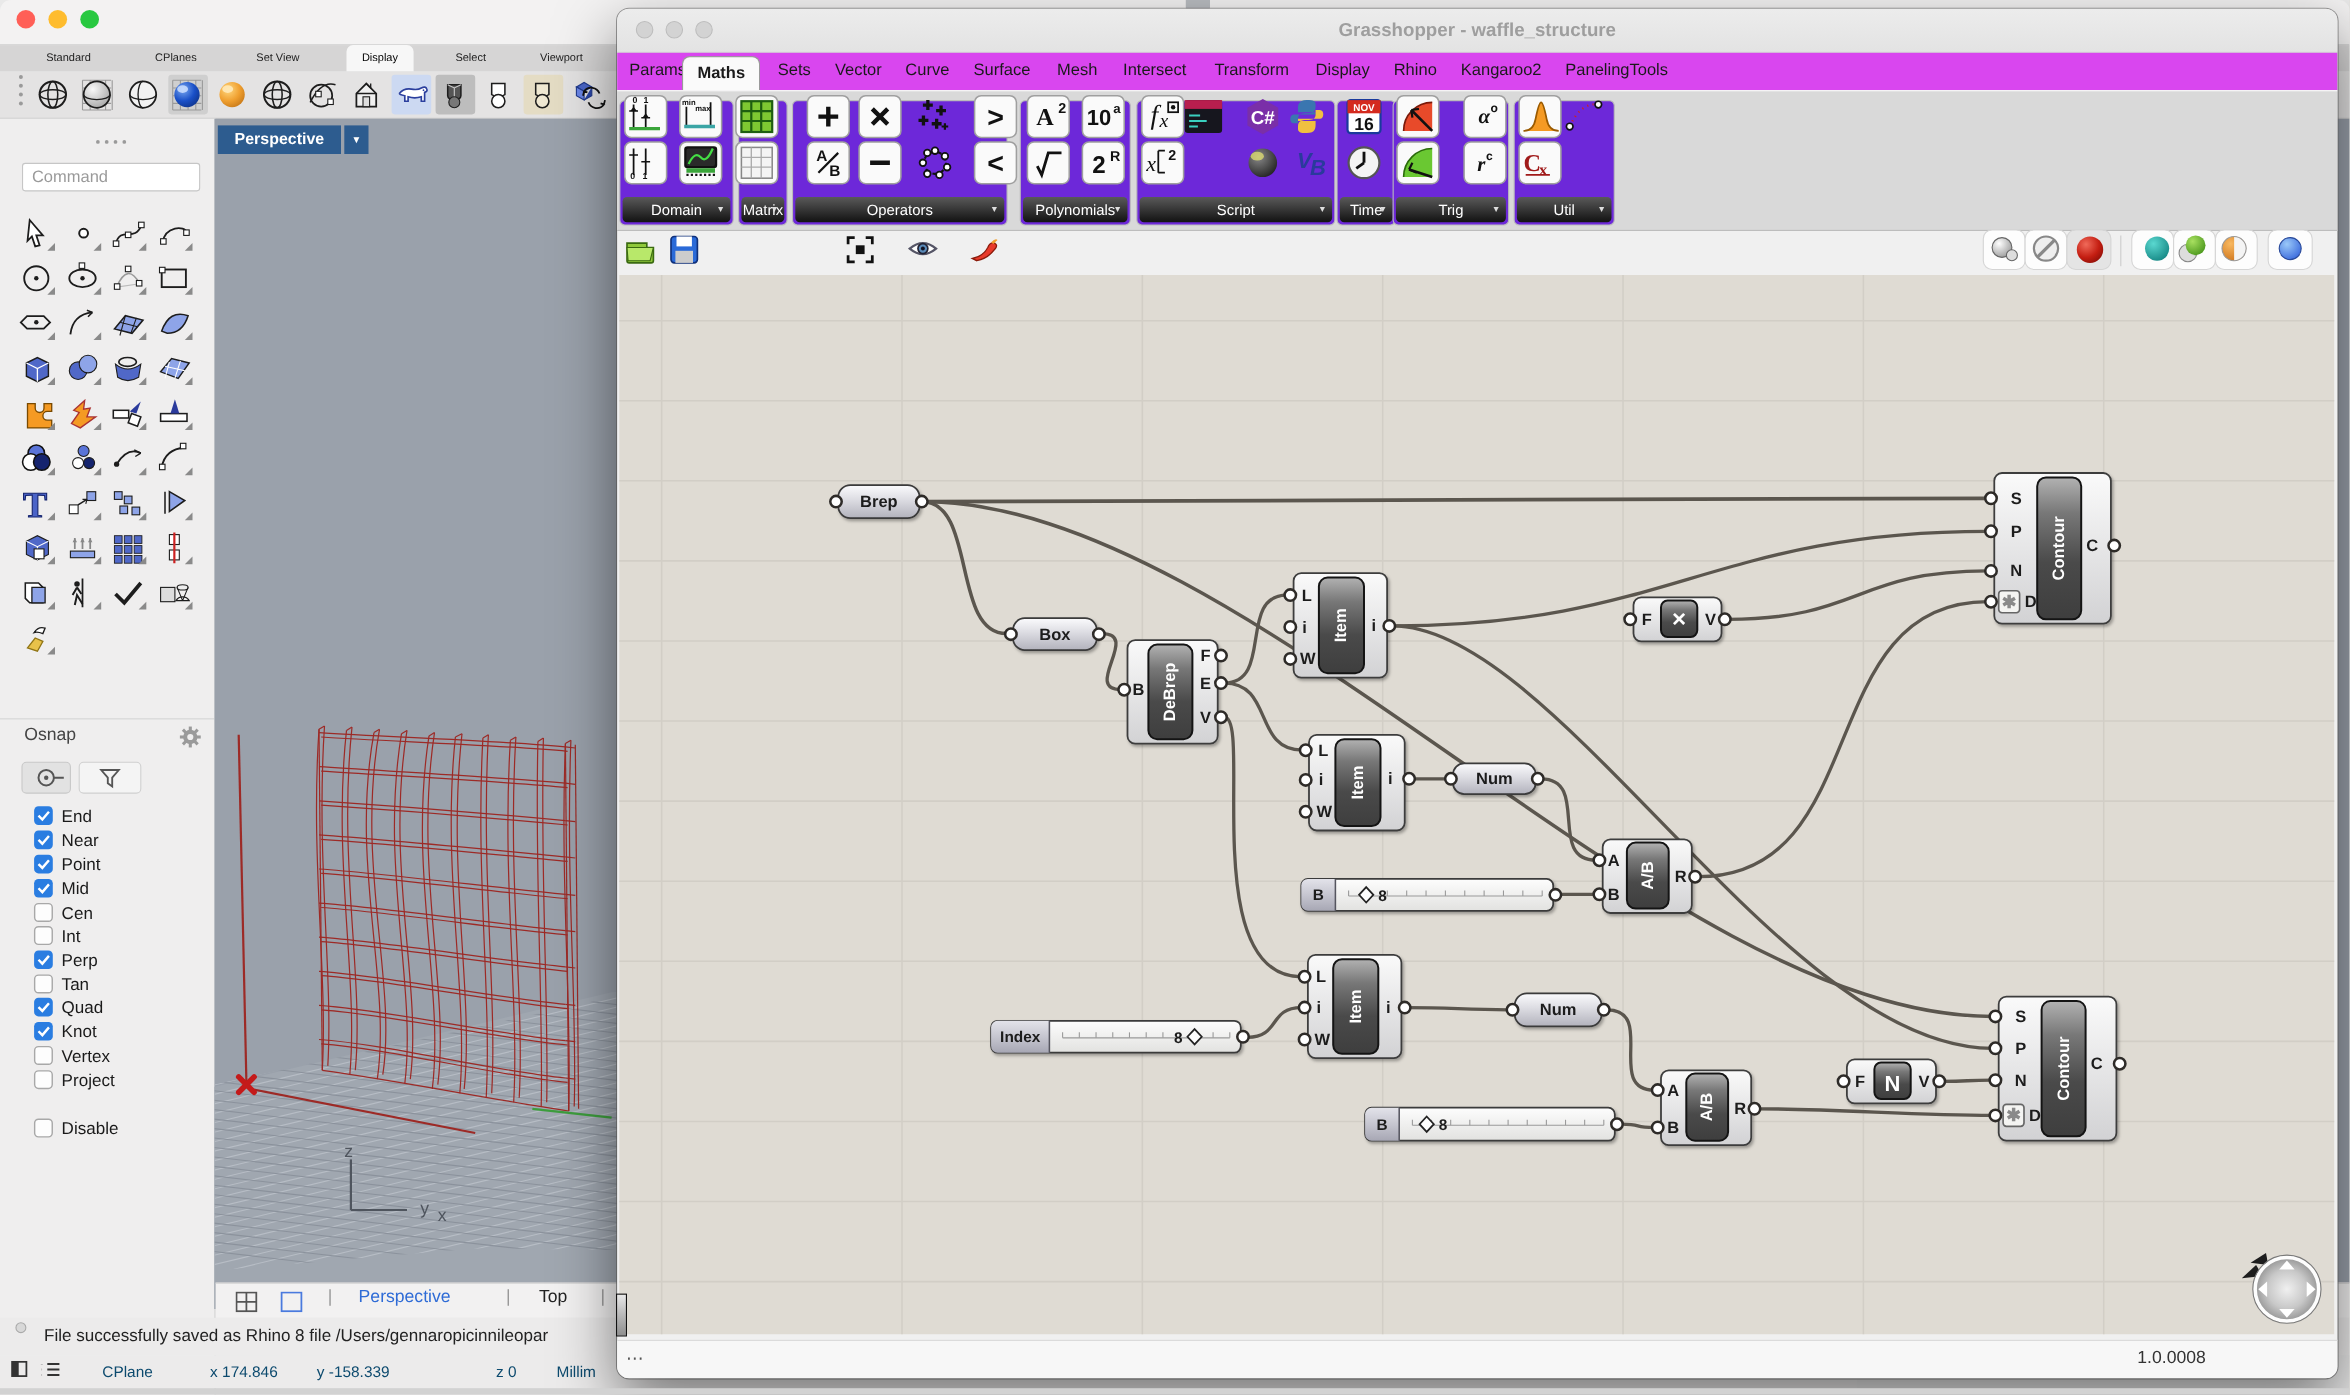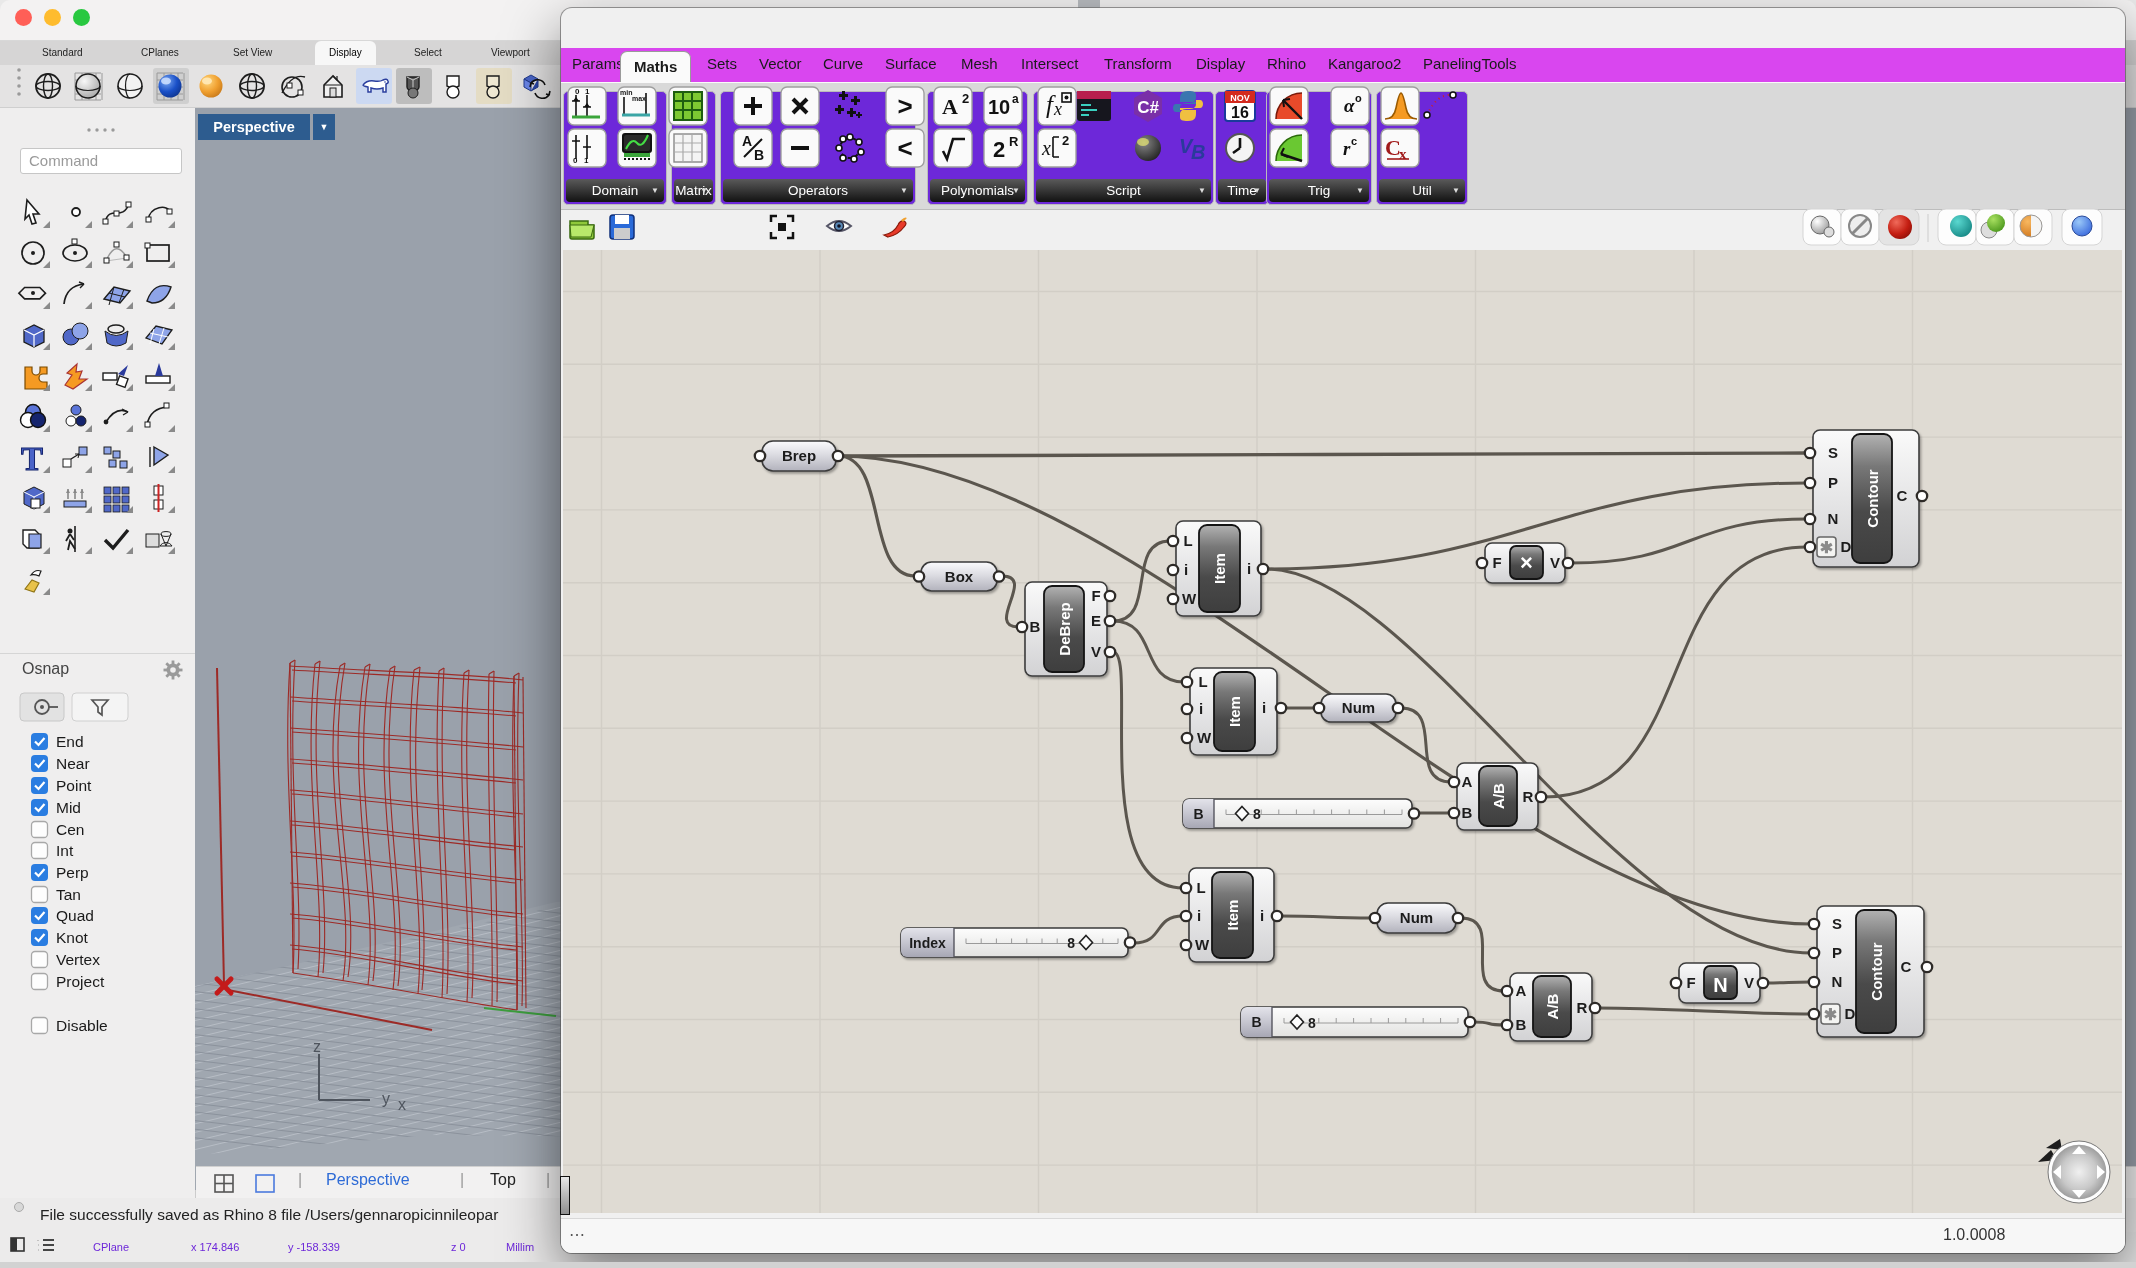--- a/index.html
+++ b/index.html
@@ -12,21 +12,21 @@
 #rh-toolbar{left:0;top:65px;width:100%;height:43px;background:#e4e3e3;border-bottom:1px solid #cfcfcf}
 #rh-left{left:0;top:108px;width:196px;height:1160px;background:#efeeee;border-right:1px solid #cccccc}
 #cmdbox{left:20px;top:40px;width:162px;height:26px;background:#fff;border:1px solid #c6c6c6;border-radius:3px;font-size:15px;color:#9a9a9a;line-height:24px;padding-left:8px}
 #osnap-head{left:0px;top:545px;width:195px;height:30px;border-top:1px solid #d5d5d5;font-size:16px;color:#444}
 
 #vp{left:196px;top:108px;width:1940px;height:1058px;background:#9aa1ab}
 #vp-label{left:2px;top:6px;width:112px;height:26px;background:#2d5c8f;color:#fff;font-weight:bold;font-size:14.5px;text-align:center;line-height:26px}
 #vp-drop{left:117px;top:6px;width:22px;height:26px;background:#2d5c8f;color:#fff;font-size:9px;text-align:center;line-height:26px}
 #vp-tabs{left:0;top:1058px;width:1940px;height:32px;background:#f2f1f1;border-top:1px solid #d0d0d0;font-size:16px}
 #rh-msg{left:0;top:1198px;width:2136px;height:34px;background:#ecebeb;font-size:15.5px;color:#222;line-height:34px}
-#rh-status{left:0;top:1232px;width:1688px;height:30px;background:#ecebeb;font-size:11px;color:#6d28d9;line-height:30px}
+#rh-status{left:0;top:1232px;width:1688px;height:30px;background:#ecebeb;font-size:14px;color:#0c4a6e;line-height:30px}
 
 #gh{left:561px;top:8px;width:1564px;height:1245px;background:#f0f0f0;border-radius:11px;box-shadow:0 22px 55px rgba(0,0,0,0.5),0 0 0 1px rgba(120,120,120,0.7);overflow:hidden}
 #gh-title{left:0;top:0;width:100%;height:40px;background:linear-gradient(#ececec,#e3e3e3);border-bottom:1px solid #cfcfcf;text-align:center}
 #gh-title span{font-size:17px;font-weight:bold;color:#9e9e9e;line-height:40px}
 .ghl{width:16px;height:16px;border-radius:50%;background:#d3d3d3;border:1px solid #bdbdbd;top:11px}
 #gh-menu{left:0;top:40px;width:100%;height:34px;background:#d946ef;font-size:15px;color:#1a1a1a}
 .mi{position:absolute;top:0;height:34px;line-height:32px}
 #maths-tab{position:absolute;left:59px;top:3px;height:31px;line-height:29px;padding:0 13px;background:#fafafa;border:1px solid #9a9a9a;border-bottom:none;border-radius:7px 7px 0 0;font-weight:bold}
 #gh-tools{left:0;top:74px;width:100%;height:128px;background:#d9d9d9;border-top:1px solid #fafafa;border-bottom:1px solid #bdbdbd}
 .ggrp{position:absolute;top:8px;height:114px;background:#6d28d9;border:1px solid #bbbbbb;border-radius:5px}
@@ -639,20 +639,26 @@
   <span class="abs" style="left:93px">CPlane</span>
   <span class="abs" style="left:191px">x 174.846</span>
   <span class="abs" style="left:288px">y -158.339</span>
   <span class="abs" style="left:451px">z 0</span>
   <span class="abs" style="left:506px">Millim</span>
 </div>
 
 <div class="abs" style="left:1078px;top:0;width:22px;height:11px;background:#b9bcc0;border-radius:0 0 4px 4px"></div>
 
 <div class="abs" id="gh">
+  <div class="abs" id="gh-title">
+    <div class="abs ghl" style="left:17px"></div>
+    <div class="abs ghl" style="left:44px"></div>
+    <div class="abs ghl" style="left:71px"></div>
+    <span>Grasshopper - waffle_structure</span>
+  </div>
   <div class="abs" id="gh-menu">
     <span class="mi" style="left:11px">Params</span>
     <span id="maths-tab">Maths</span>
     <span class="mi" style="left:146px">Sets</span>
     <span class="mi" style="left:198px">Vector</span>
     <span class="mi" style="left:262px">Curve</span>
     <span class="mi" style="left:324px">Surface</span>
     <span class="mi" style="left:400px">Mesh</span>
     <span class="mi" style="left:460px">Intersect</span>
     <span class="mi" style="left:543px">Transform</span>

